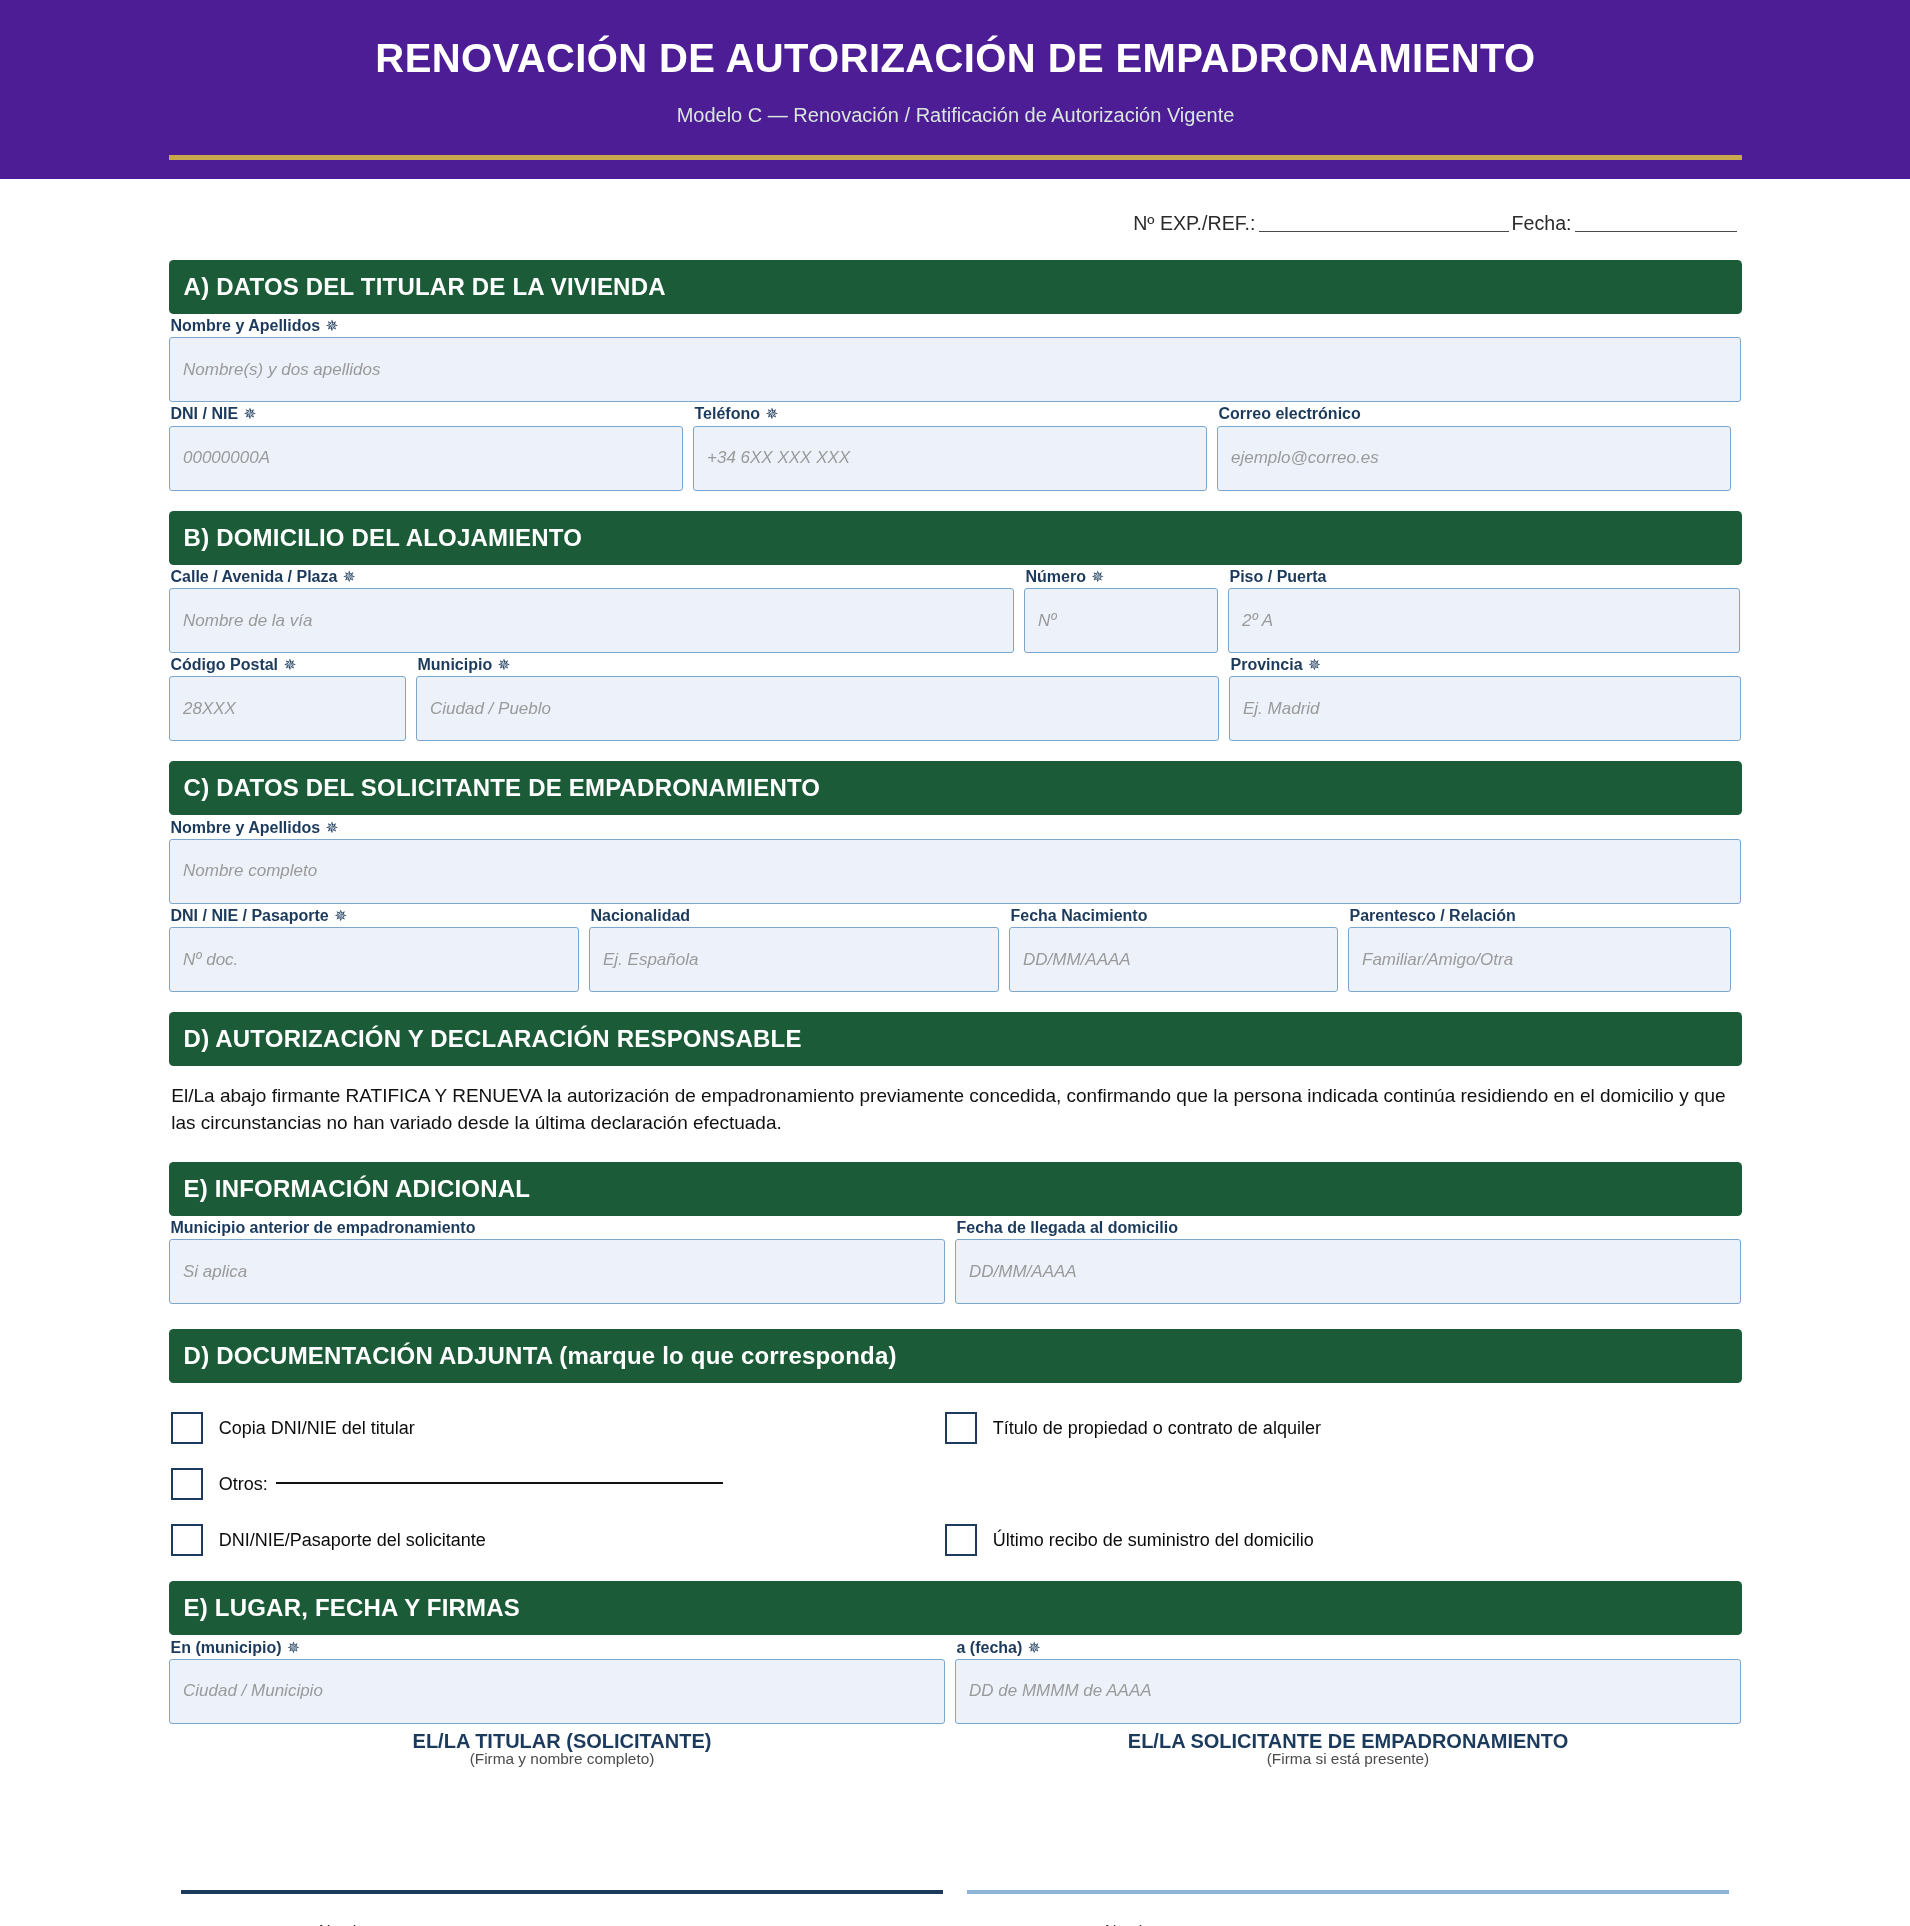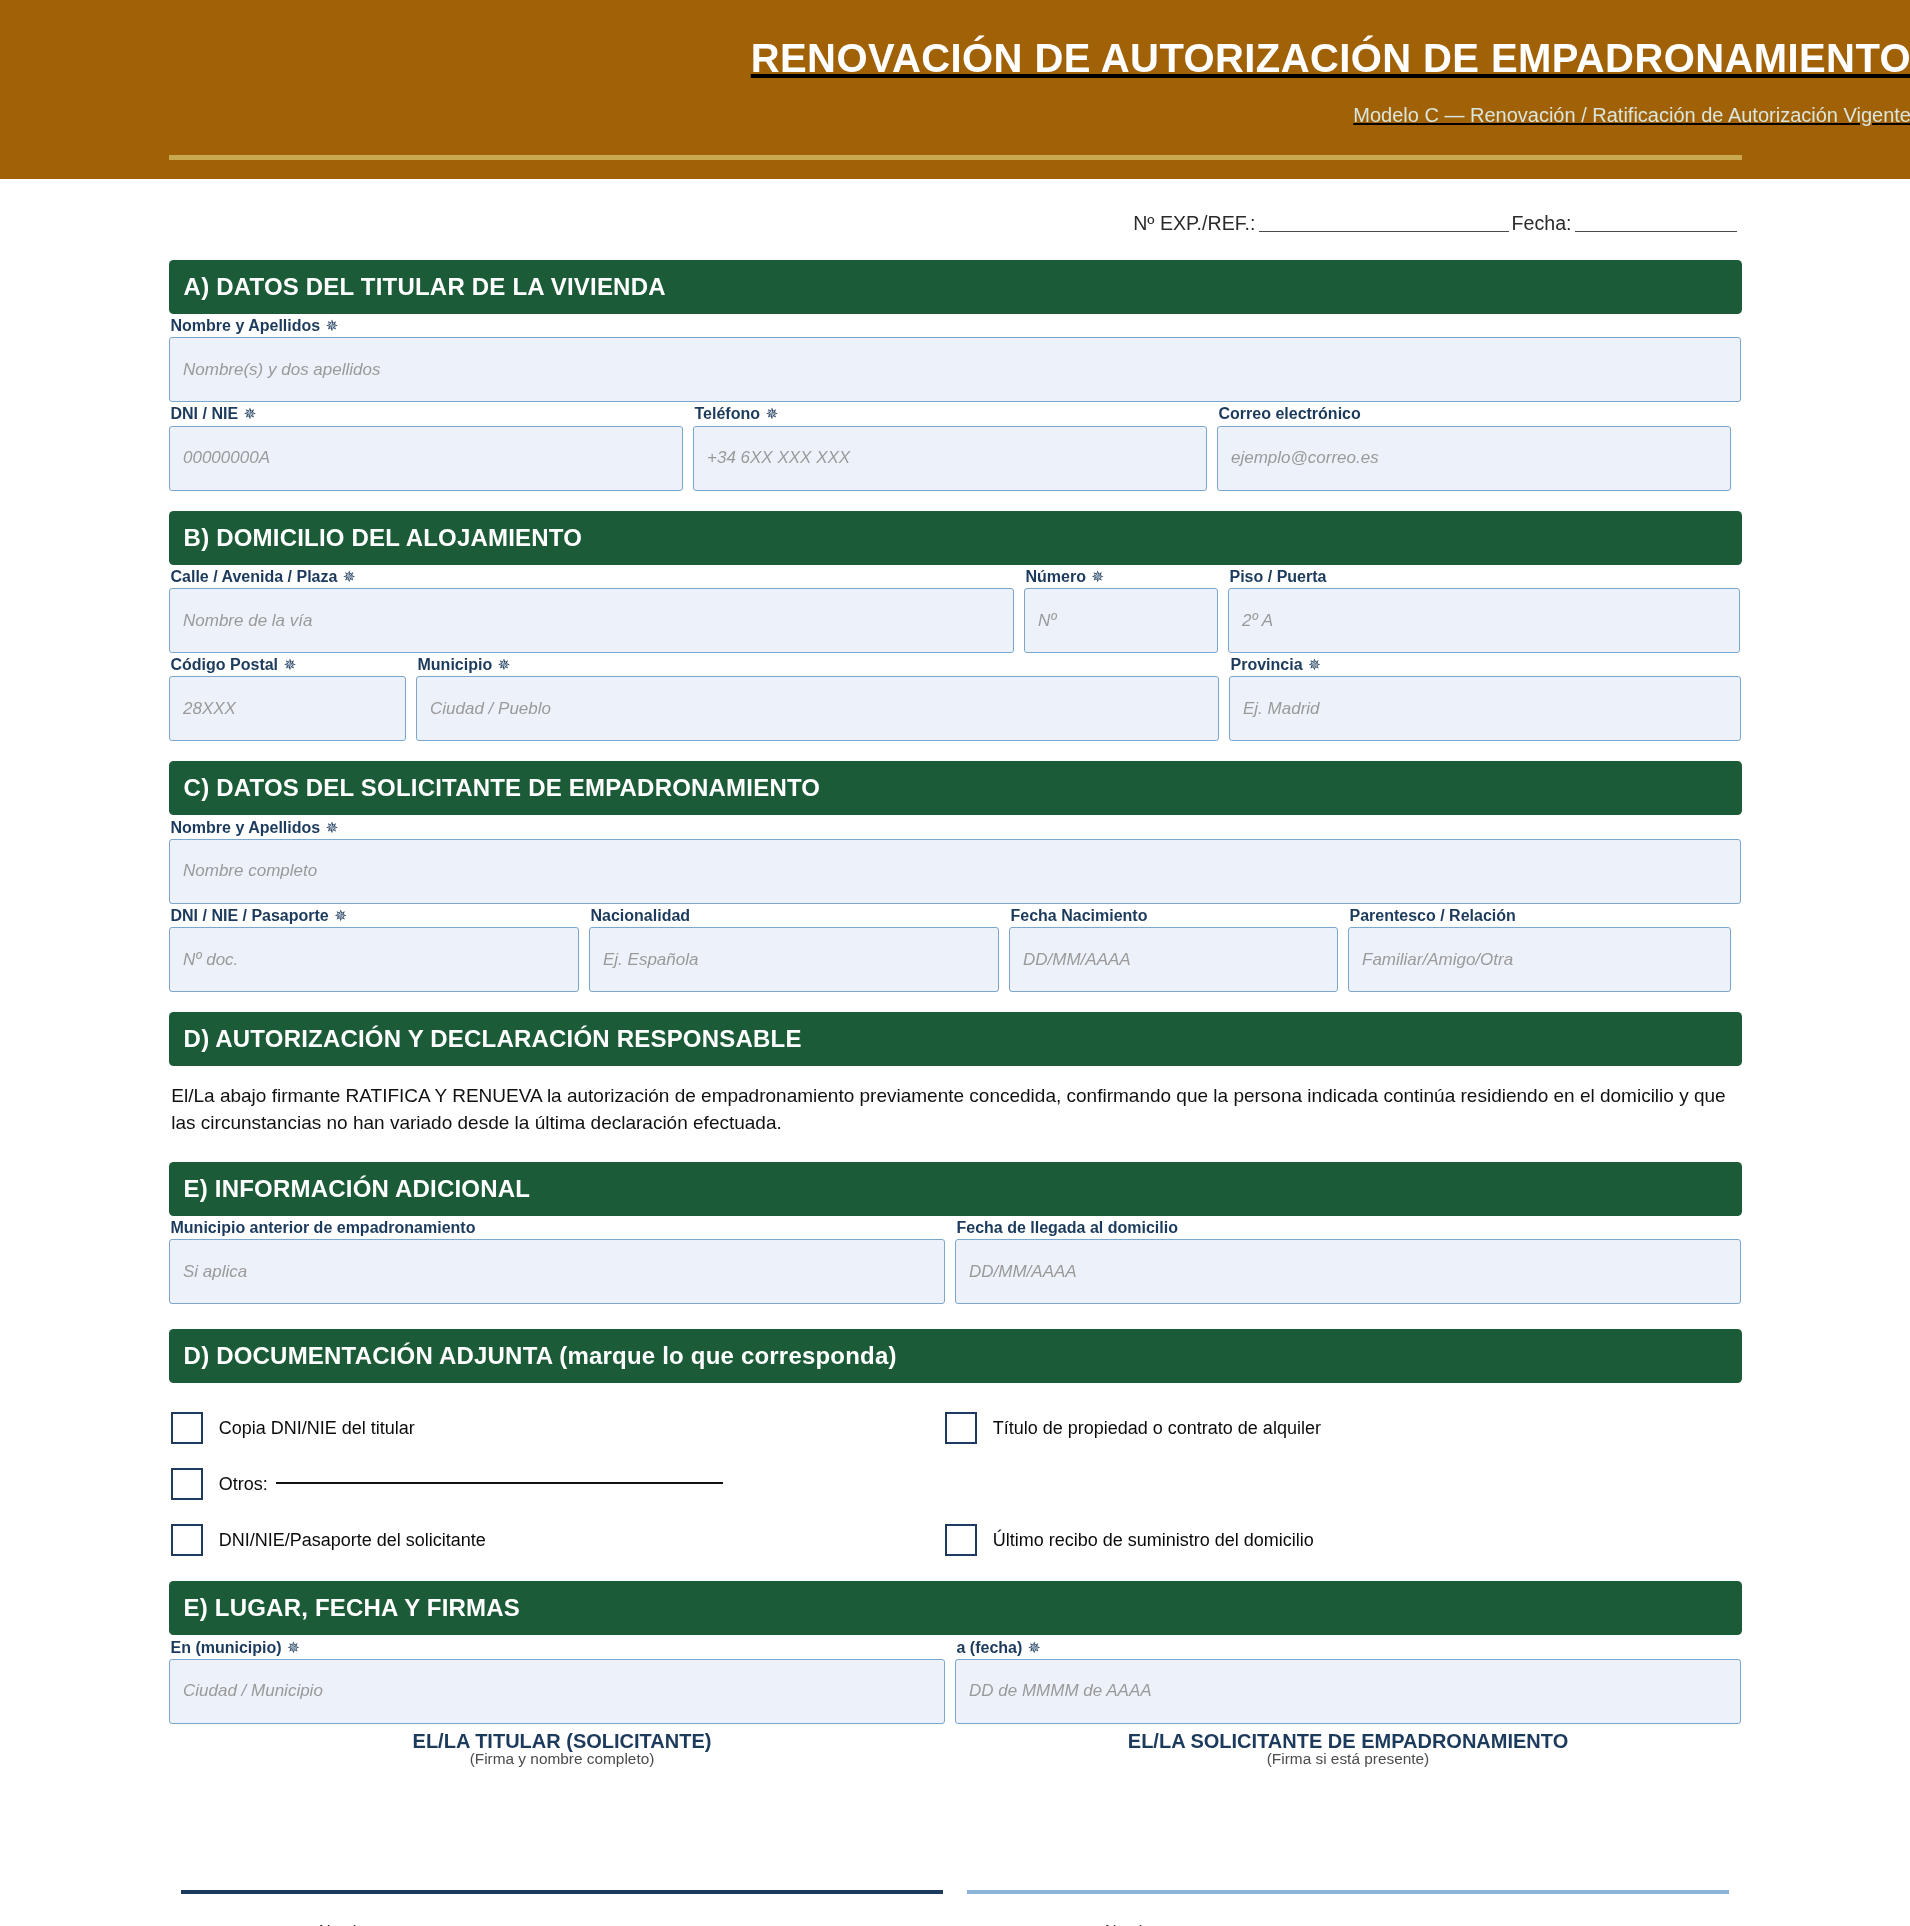--- a/index.html
+++ b/index.html
@@ -8,25 +8,24 @@
     width: 1911px;
     background: #ffffff;
     font-family: "Liberation Sans", sans-serif;
     -webkit-font-smoothing: antialiased;
   }
 
   body { width: 1911px; min-height: 2702px; position: relative; }
 
   
   .banner {
-    background: #a16207;
+    background: #4c1d95;
     width: 100%;
     padding: 35px 0 18.5px 0;
-    text-align: right;
-    text-decoration: underline;
+    text-align: center;
   }
   .banner-title {
     color: #ffffff;
     font-size: 40px;
     font-weight: bold;
     letter-spacing: 0.4px;
     line-height: 1.15;
   }
   .banner-sub {
     color: #D9E6DE;

